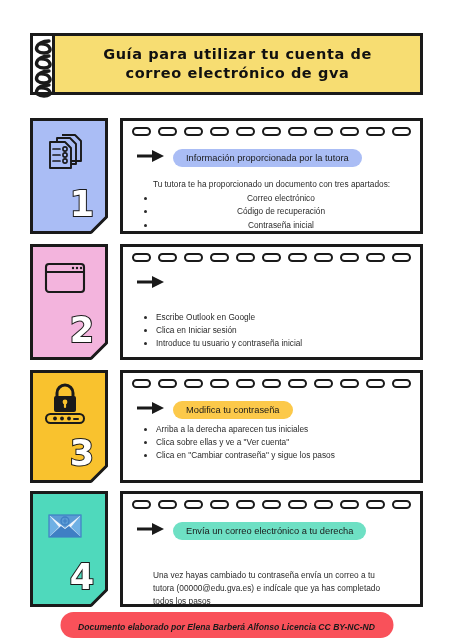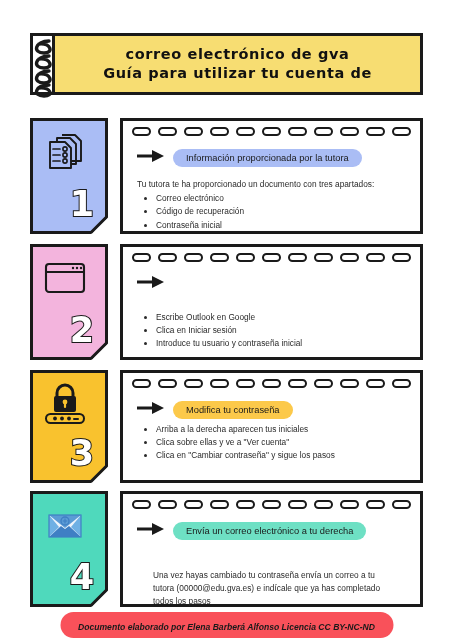--- a/index.html
+++ b/index.html
@@ -163,21 +163,21 @@
   }
 
   .body-text {
     position: absolute;
     left: 14px;
     right: 14px;
     font-size: 8.3px;
     color: #2a2a2a;
     line-height: 1.55;
   }
-  .step-row[data-step="1"] .body-text { top: 57px; }
+  .step-row[data-step="1"] .body-text { top: 57px; text-align: center; }
   .step-row[data-step="2"] .body-text { top: 63px; }
   .step-row[data-step="3"] .body-text { top: 49px; }
   .step-row[data-step="4"] .body-text { top: 59px; }
 
   .intro { margin: 0 0 1px 0; }
   ul.bullets {
     margin: 0;
     padding-left: 19px;
     list-style: disc;
   }
@@ -210,22 +210,22 @@
     <svg width="34" height="66" viewBox="0 0 34 66" aria-hidden="true">
       <g fill="none" stroke="#1a1a1a" stroke-width="3.4" stroke-linecap="round">
         <path d="M22 7 C 8 7, 5 19, 17 19 C 27 19, 24 9, 12 10"></path>
         <path d="M22 22 C 8 22, 5 34, 17 34 C 27 34, 24 24, 12 25"></path>
         <path d="M22 37 C 8 37, 5 49, 17 49 C 27 49, 24 39, 12 40"></path>
         <path d="M22 51 C 8 51, 5 62, 17 62 C 27 62, 24 53, 12 54"></path>
       </g>
     </svg>
   </div>
   <div class="title-plate">
+    <div class="title-line">Guía para utilizar tu cuenta de</div>
     <div class="title-line">correo electrónico de gva</div>
-    <div class="title-line">Guía para utilizar tu cuenta de</div>
   </div>
 </div>
 
 <div class="step-row" data-step="1">
   <div class="note-card" style="background:#aabdf5">
     <div class="note-icon">
       <svg viewBox="0 0 46 42" width="46" height="42" aria-hidden="true">
         <g fill="none" stroke="#1a1a1a" stroke-width="1.9" stroke-linejoin="round">
           <path d="M20 4 L33 4 L39 10 L39 30 L27 30"></path>
           <path d="M15 7 L28 7 L34 13 L34 33 L15 33 Z"></path>

